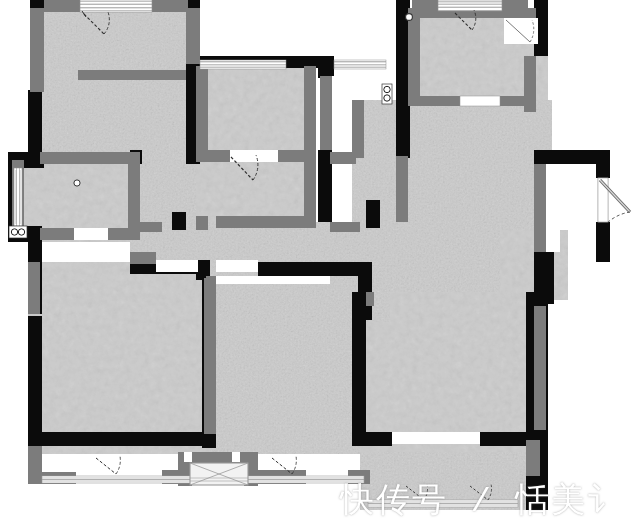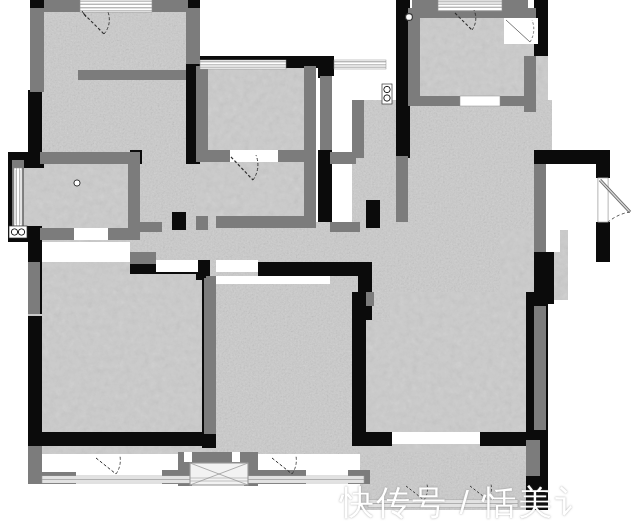--- a/index.html
+++ b/index.html
@@ -24,21 +24,21 @@
     left: 0;
     top: 0;
     width: 640px;
     height: 529px;
     display: block;
   }
   .wm {
     position: absolute;
     left: 340px;
     top: 483px;
-    font-family: Liberation Sans, sans-serif;
+    font-family: Liberation Mono, monospace;
     font-size: 34px;
     line-height: 38px;
     letter-spacing: 2px;
     color: #ffffff;
     white-space: nowrap;
     text-shadow: 0 0 2px rgba(90,90,90,0.55);
     pointer-events: none;
     user-select: none;
   }
 </style>

